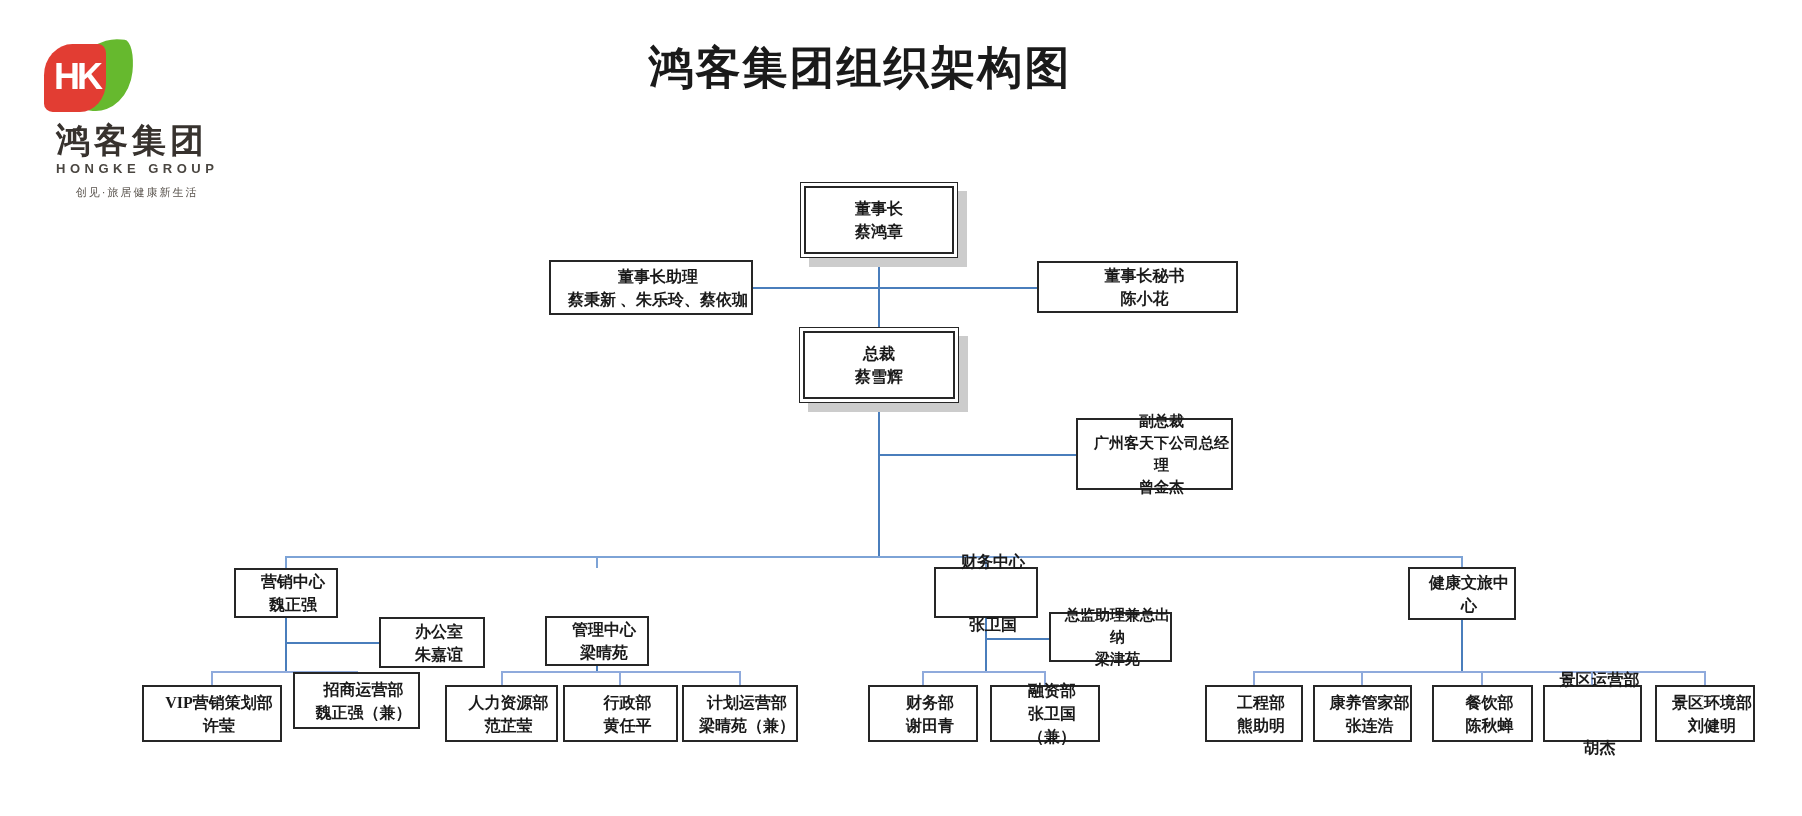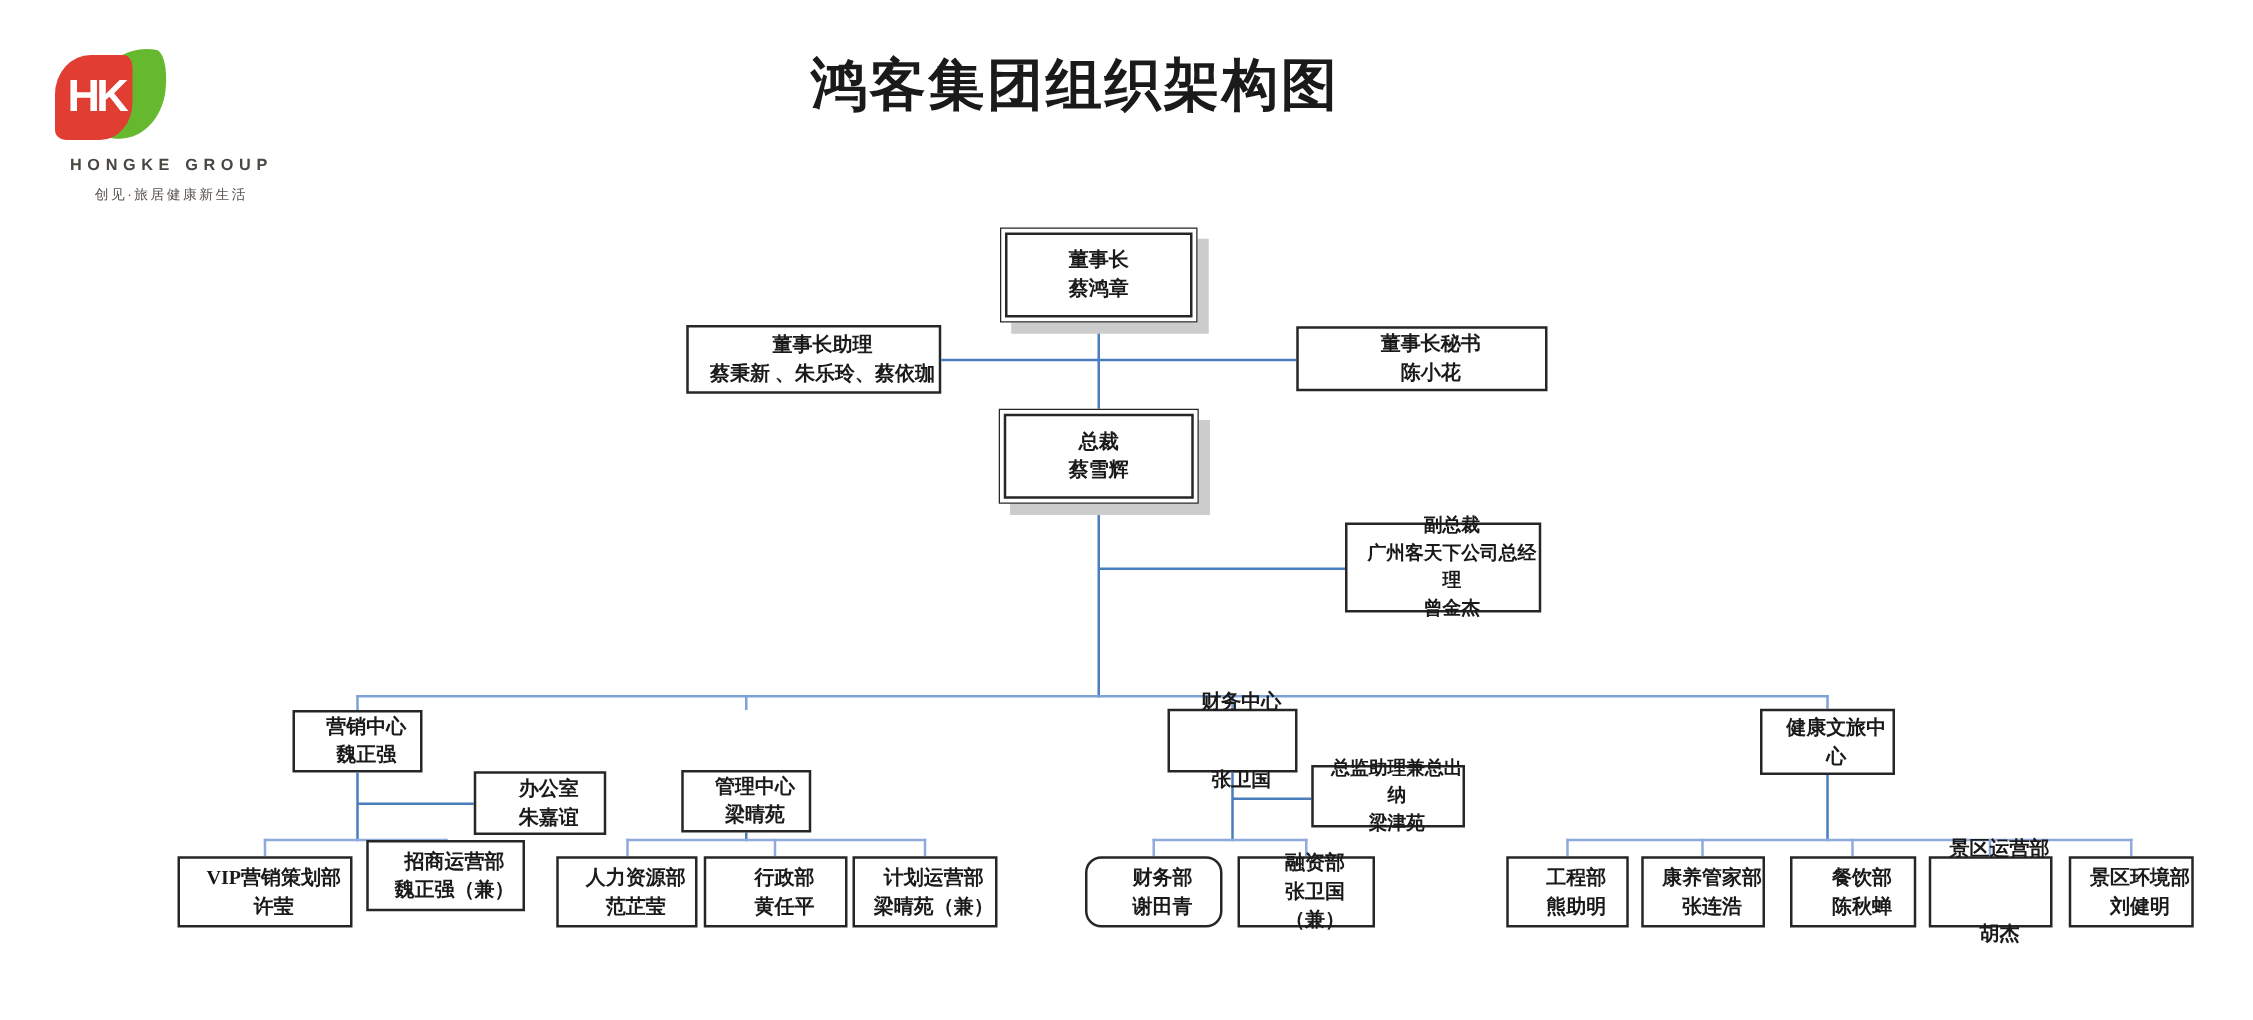--- a/index.html
+++ b/index.html
@@ -42,20 +42,21 @@
 </head>
 <body>
 
 <div class="logo">
   <div class="logo-mark">
     <div class="leaf-green"></div>
     <div class="leaf-red"></div>
     <span class="hk">HK</span>
   </div>
   <div class="logo-text">
+    <div class="logo-cn">鸿客集团</div>
     <div class="logo-en">HONGKE GROUP</div>
     <div class="logo-tag">创见·旅居健康新生活</div>
   </div>
 </div>
 
 <div class="page-title">鸿客集团组织架构图</div>
 
 <div>
 
   <div class="ln d" style="left:878px;top:258px;width:2px;height:70px;"></div>
@@ -158,21 +159,21 @@
     <div>范芷莹</div>
   </div>
   <div class="node" style="left:563px;top:685px;width:115px;height:57px;">
     <div>行政部</div>
     <div>黄任平</div>
   </div>
   <div class="node" style="left:682px;top:685px;width:116px;height:57px;">
     <div>计划运营部</div>
     <div>梁晴苑（兼）</div>
   </div>
-  <div class="node" style="left:868px;top:685px;width:110px;height:57px;border-radius:13px;">
+  <div class="node" style="left:868px;top:685px;width:110px;height:57px;">
     <div>财务部</div>
     <div>谢田青</div>
   </div>
   <div class="node" style="left:990px;top:685px;width:110px;height:57px;">
     <div>融资部</div>
     <div>张卫国（兼）</div>
   </div>
   <div class="node" style="left:1205px;top:685px;width:98px;height:57px;">
     <div>工程部</div>
     <div>熊助明</div>

